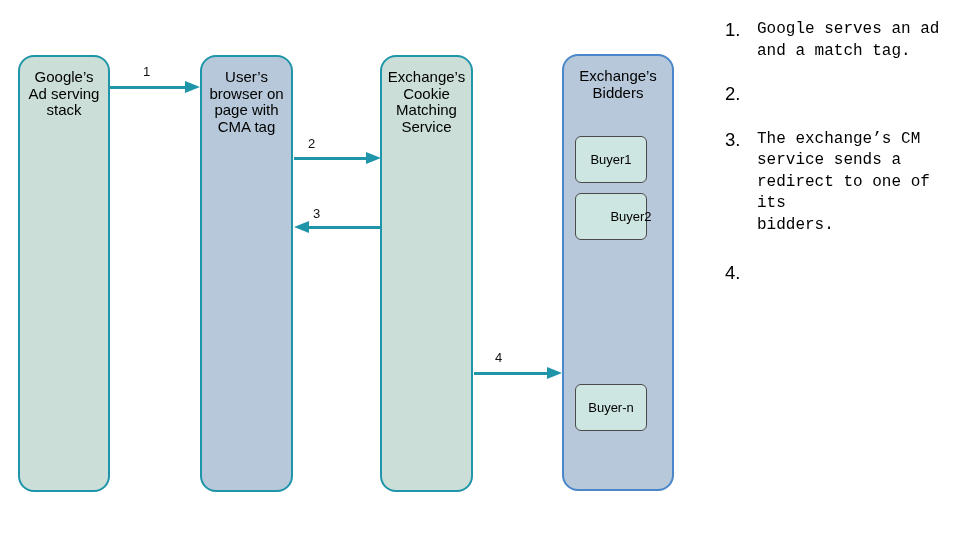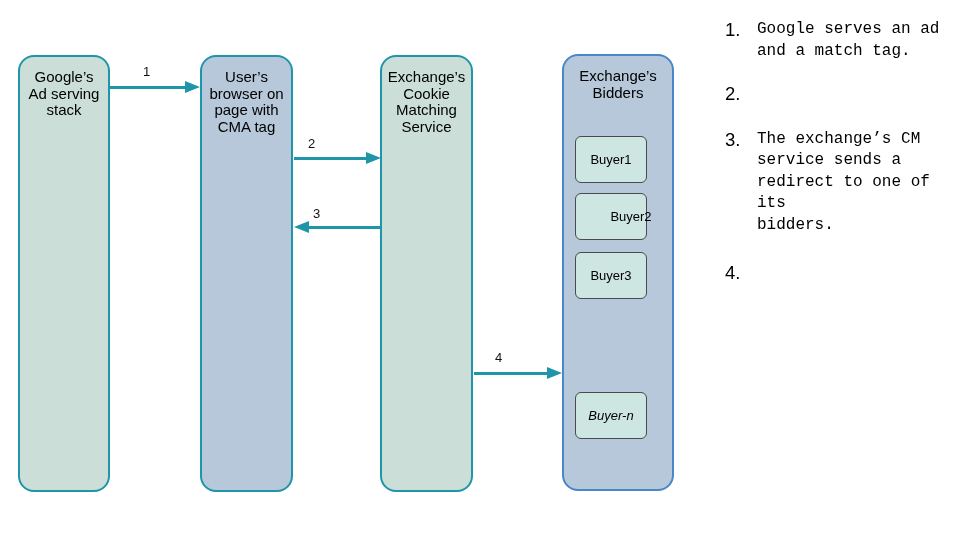--- a/index.html
+++ b/index.html
@@ -125,24 +125,21 @@
 
   <div class="node node-blue node-blueborder" style="left:562px; top:54px; width:112px; height:437px;">
     <div class="node-label">Exchange’s
 Bidders</div>
     <div class="buyer" style="top:80px;">
       <span>Buyer1</span>
     </div>
     <div class="buyer" style="top:137px;padding-left:40px;">
       <span>Buyer2</span>
     </div>
-    <div class="buyer" style="top:196px;">
-      <span>Buyer3</span>
-    </div>
-    <div class="buyer" style="top:336px;font-style:italic;">
+    <div class="buyer" style="top:328px;">
       <span>Buyer-n</span>
     </div>
   </div>
 
   <div class="arrow arrow-right" style="left:110px; top:87px; width:90px;">
     <div class="shaft"></div>
     <div class="head"></div>
   </div>
   <div class="arrow-num" style="left:143px; top:64px;">1</div>
 

